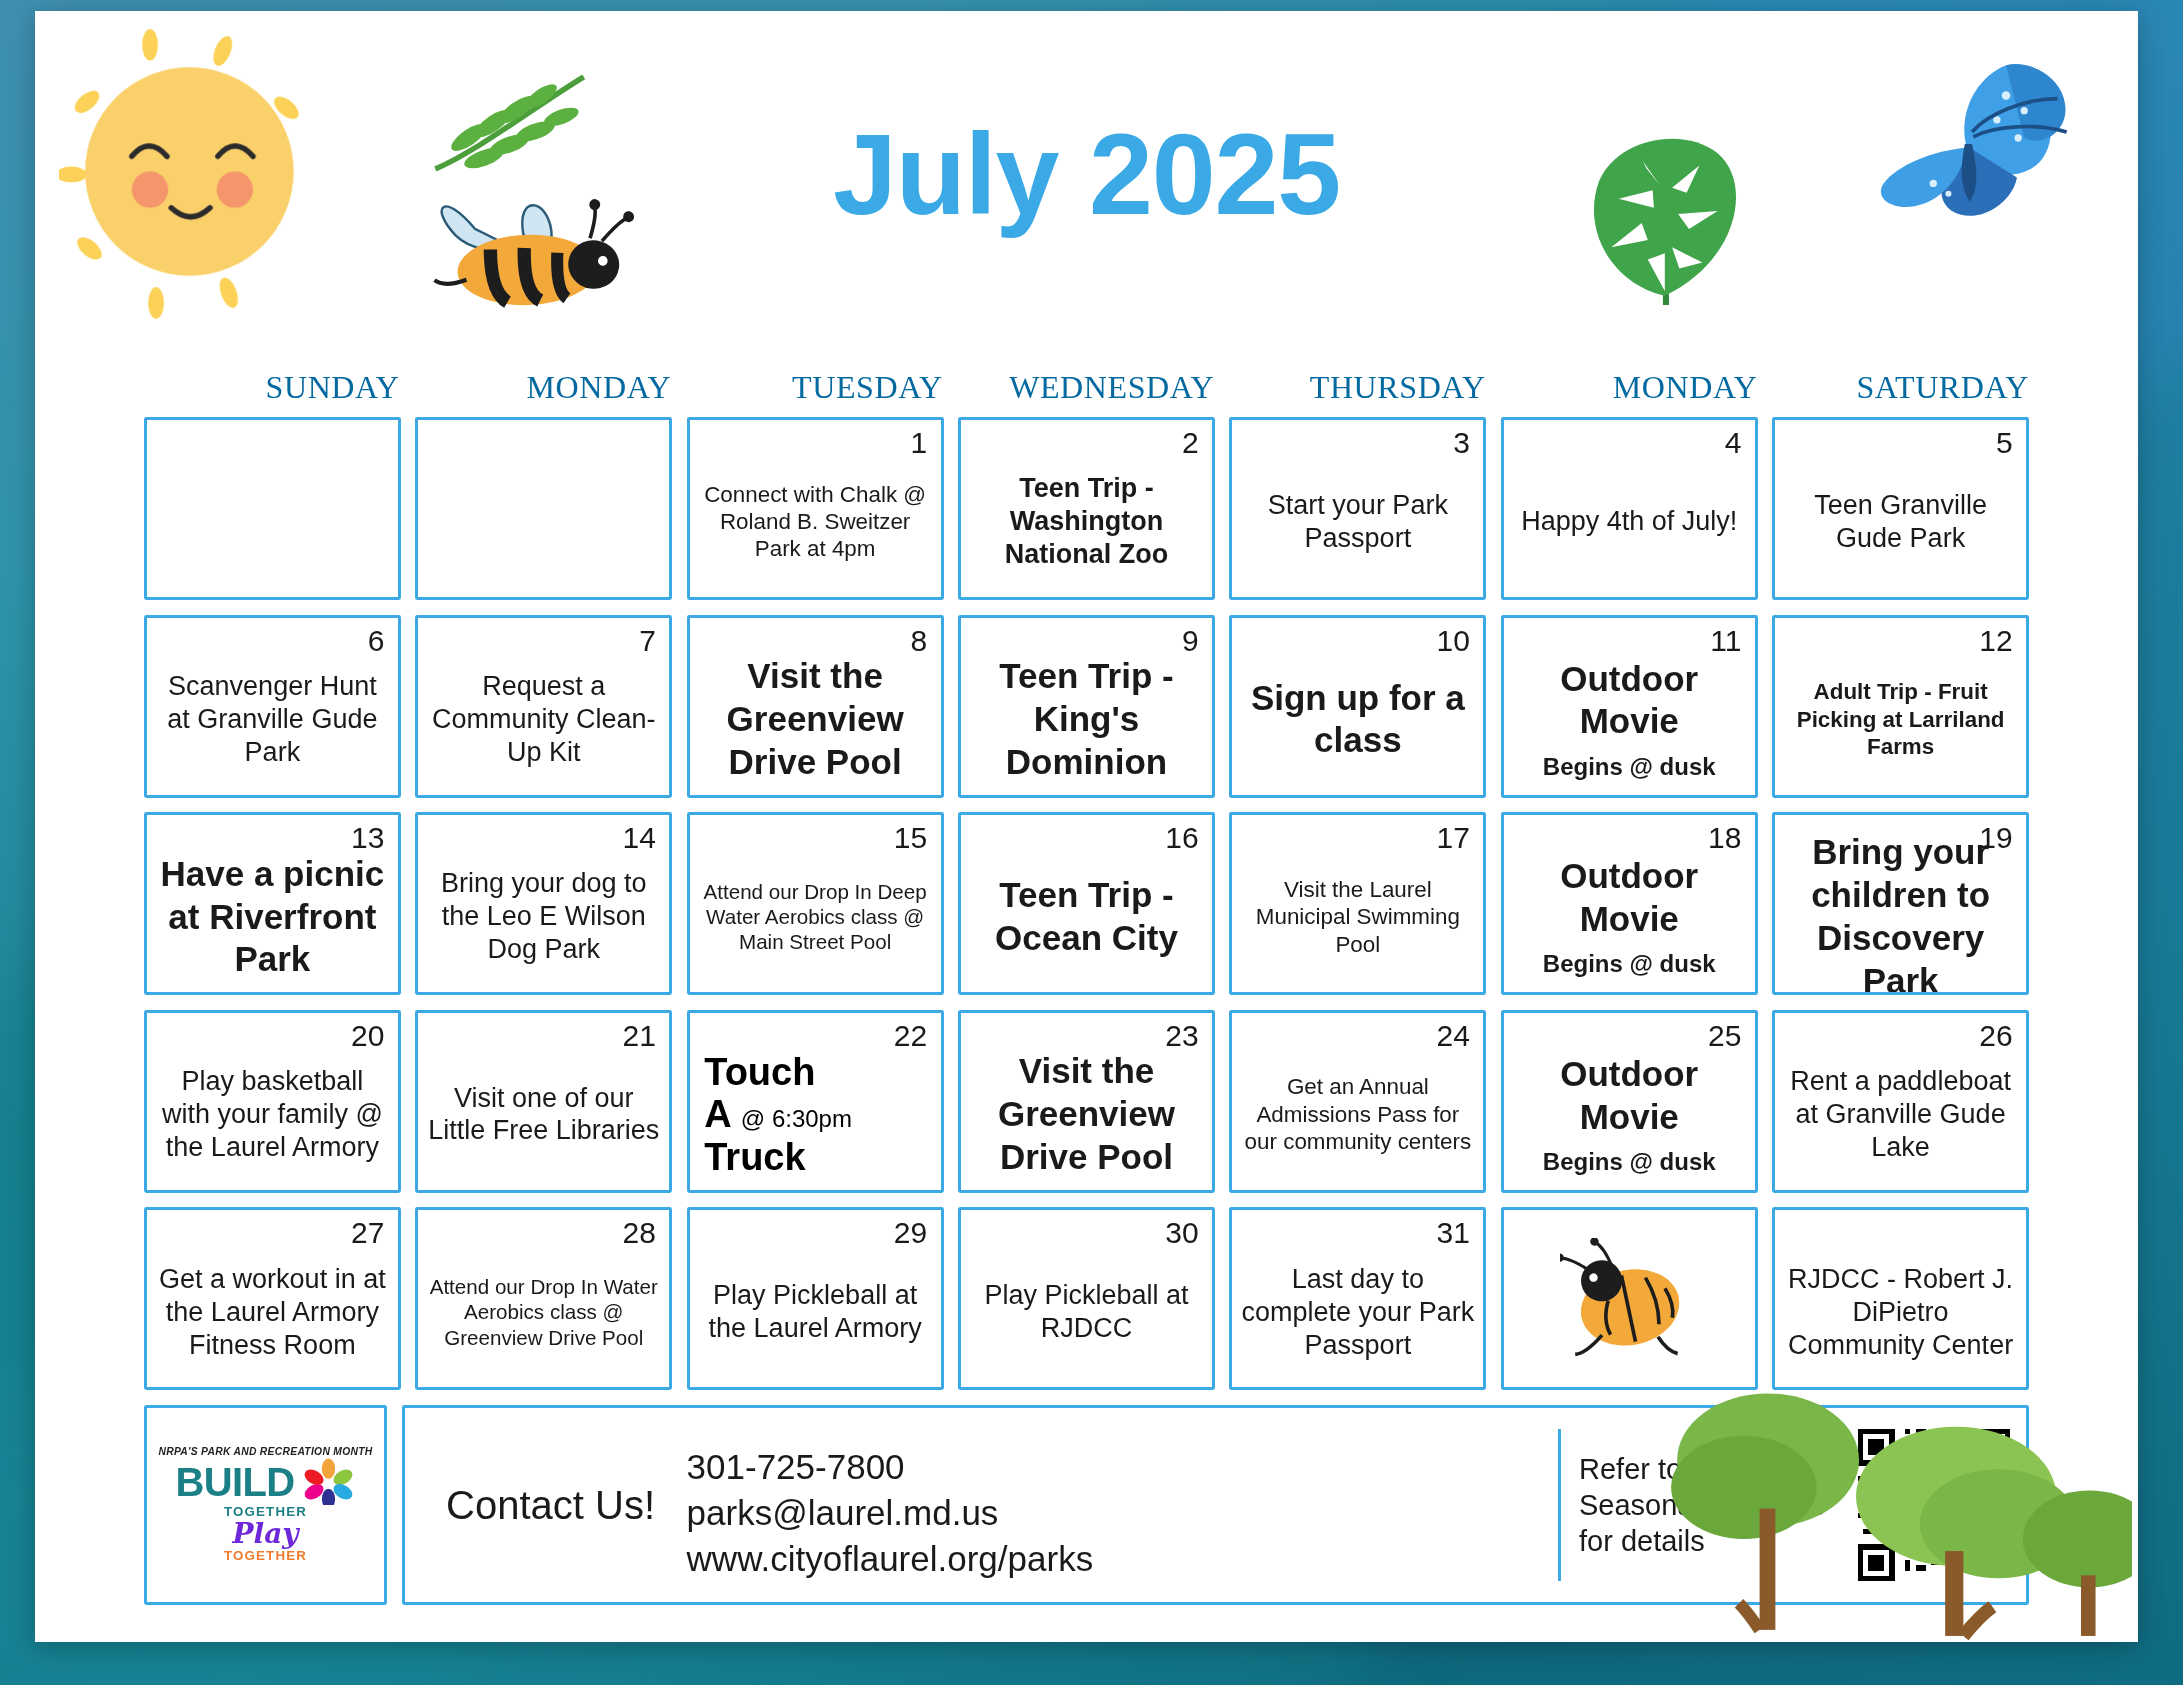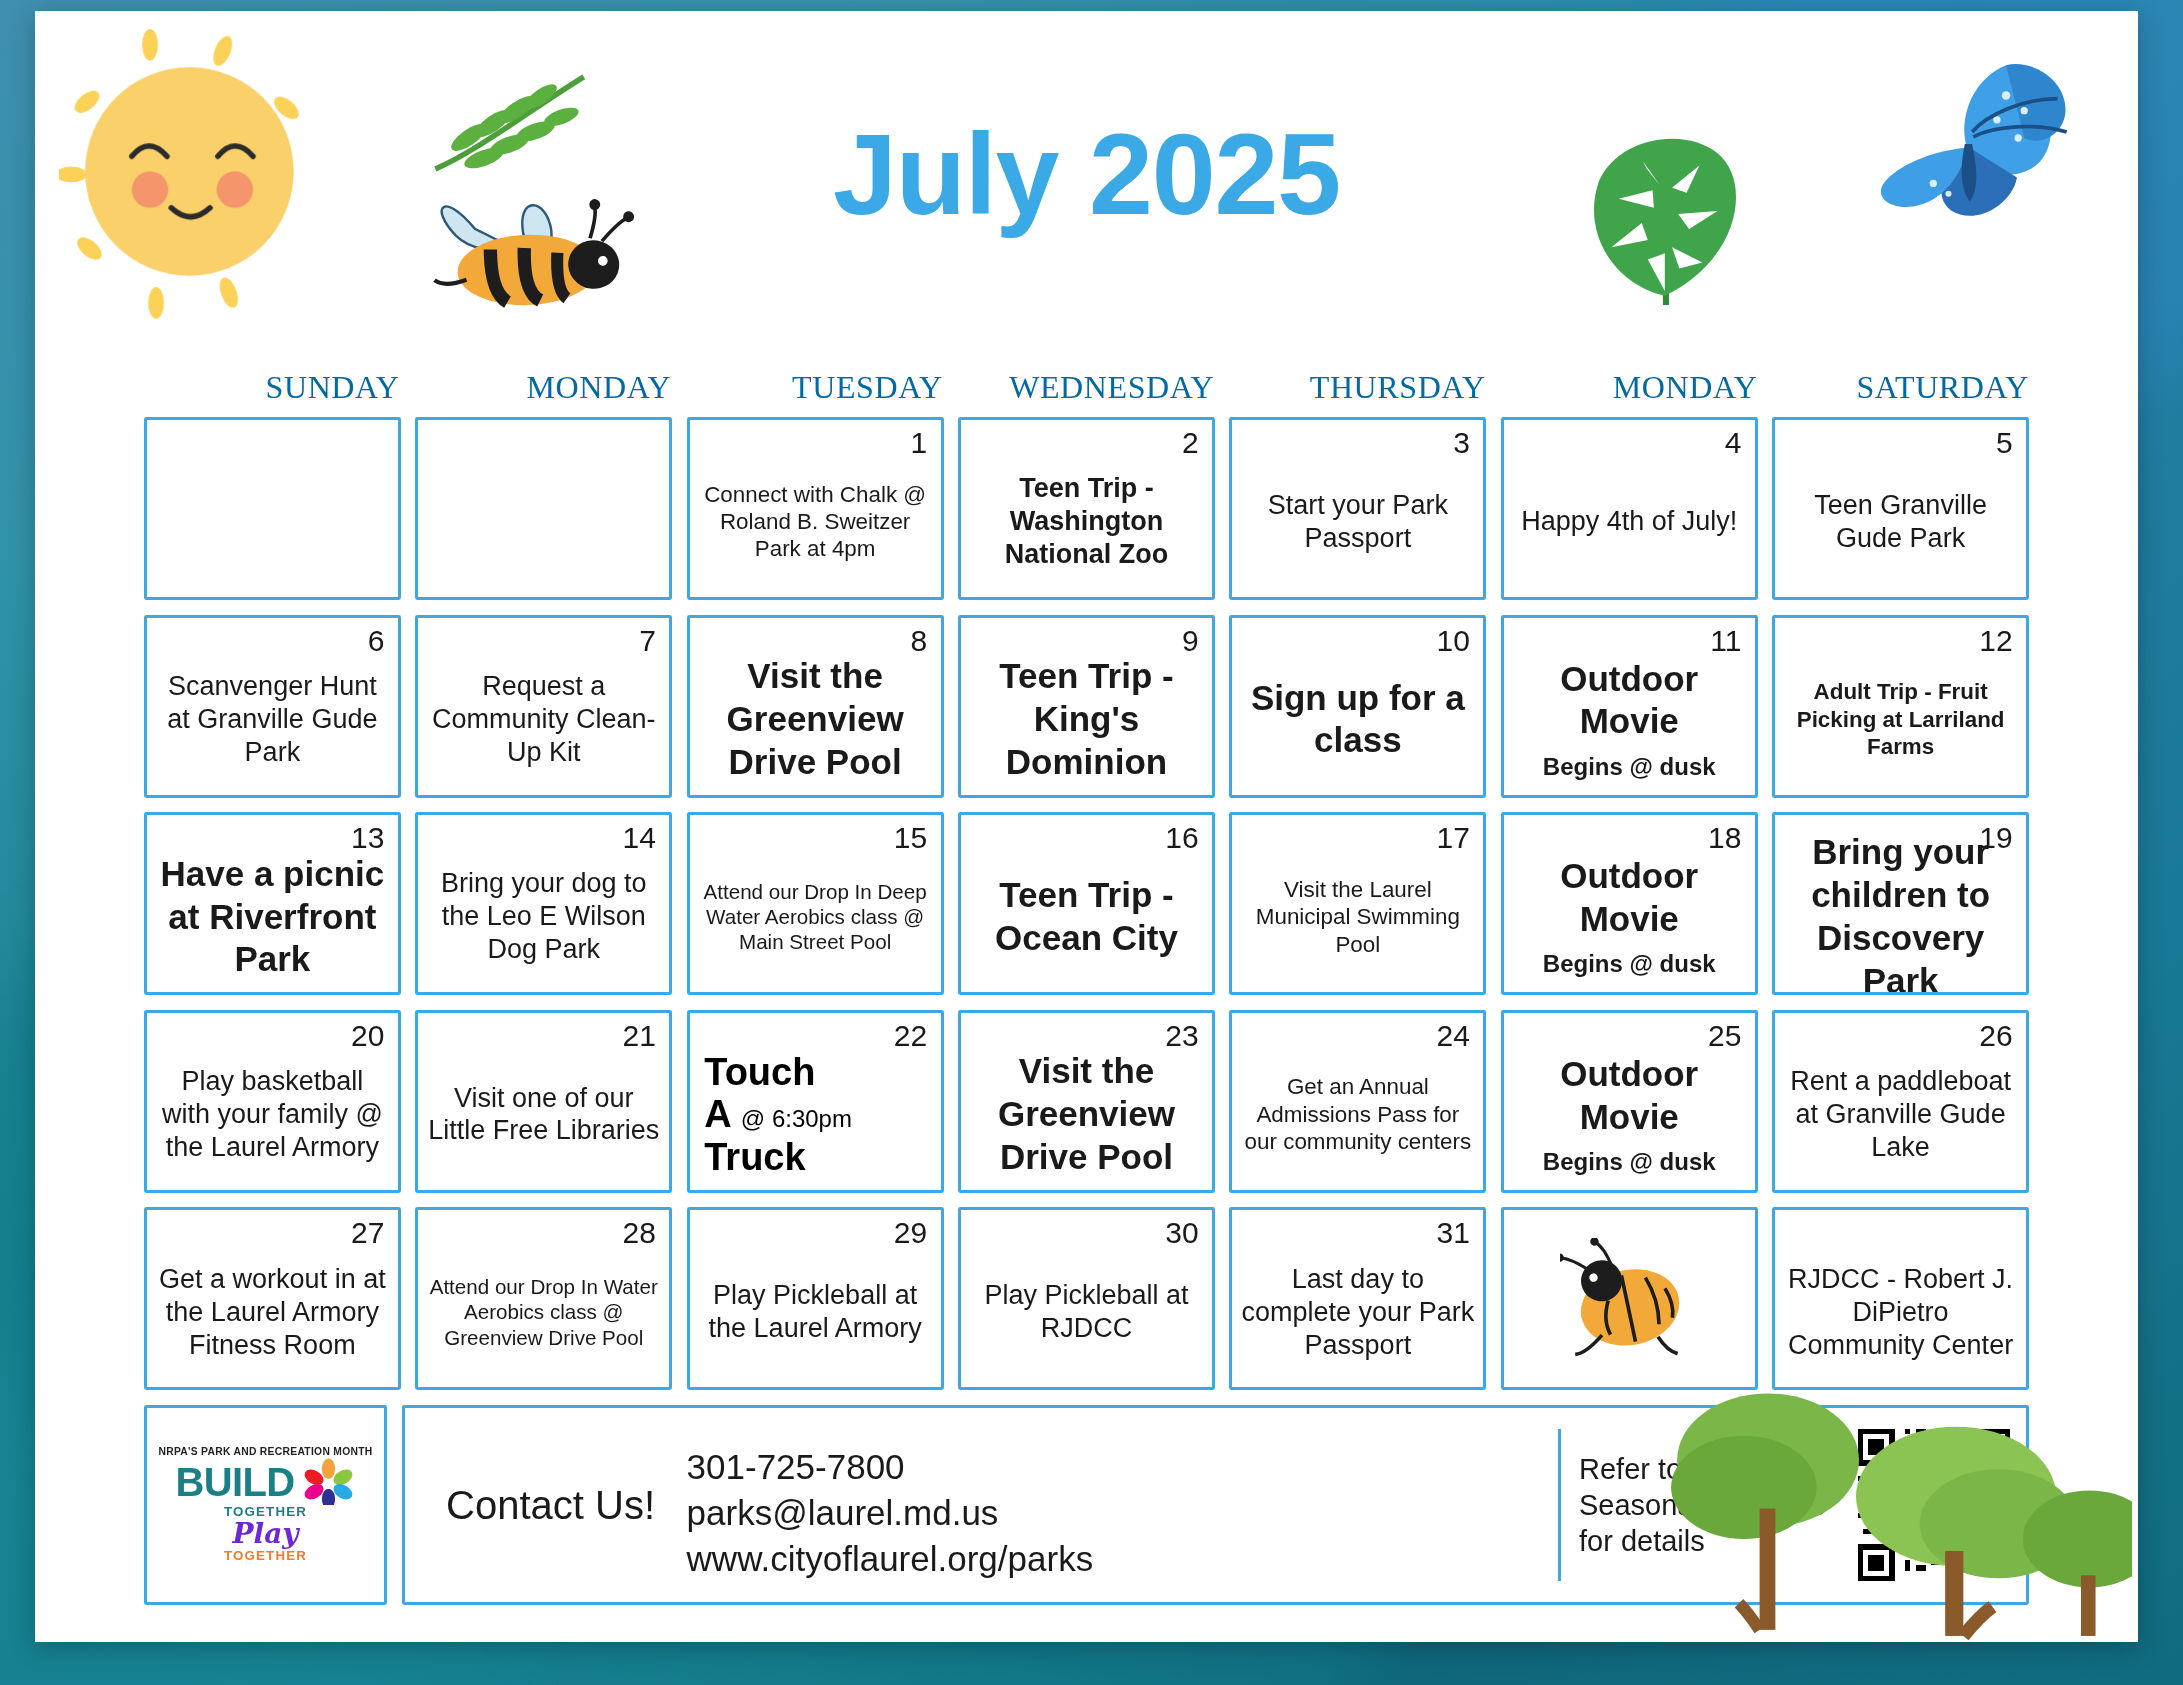--- a/index.html
+++ b/index.html
@@ -157,21 +157,21 @@
     margin-top: 16px;
   }
   .vrule { width: 3px; height: 152px; background: #3aa9e5; margin: 0 18px; }
   .refer {
     font-size: 29px; color: #1a1a1a; line-height: 1.25; width: 261px;
   }
   .qr { width: 152px; height: 152px; margin-left: 18px; }
 
   
   .nrpa { text-align: center; line-height: 1.05; }
-  .nrpa .top { font-size: 10.3px; letter-spacing: 0.3px; color: #222; font-weight: bold; }
+  .nrpa .top { font-size: 10.3px; letter-spacing: 0.3px; color: #222; font-weight: bold; font-style: italic; }
   .nrpa .build { font-size: 40px; font-weight: bold; color: #1b7f86; letter-spacing: -0.6px; }
   .nrpa .tog1 { font-size: 13.3px; font-weight: bold; color: #1b7f86; letter-spacing: 1.2px; }
   .nrpa .play { font-size: 28px; font-weight: bold; color: #6d28d9; font-family: "DejaVu Serif", serif; font-style: italic; }
   .nrpa .tog2 { font-size: 13.3px; font-weight: bold; color: #f07c2e; letter-spacing: 1.2px; }
   .nrpa-row { display: flex; align-items: center; justify-content: center; gap: 6px; }
 
   
   .trees { position: absolute; right: 6px; bottom: 0; width: 461px; height: 285px; }
 </style>
 </head>

